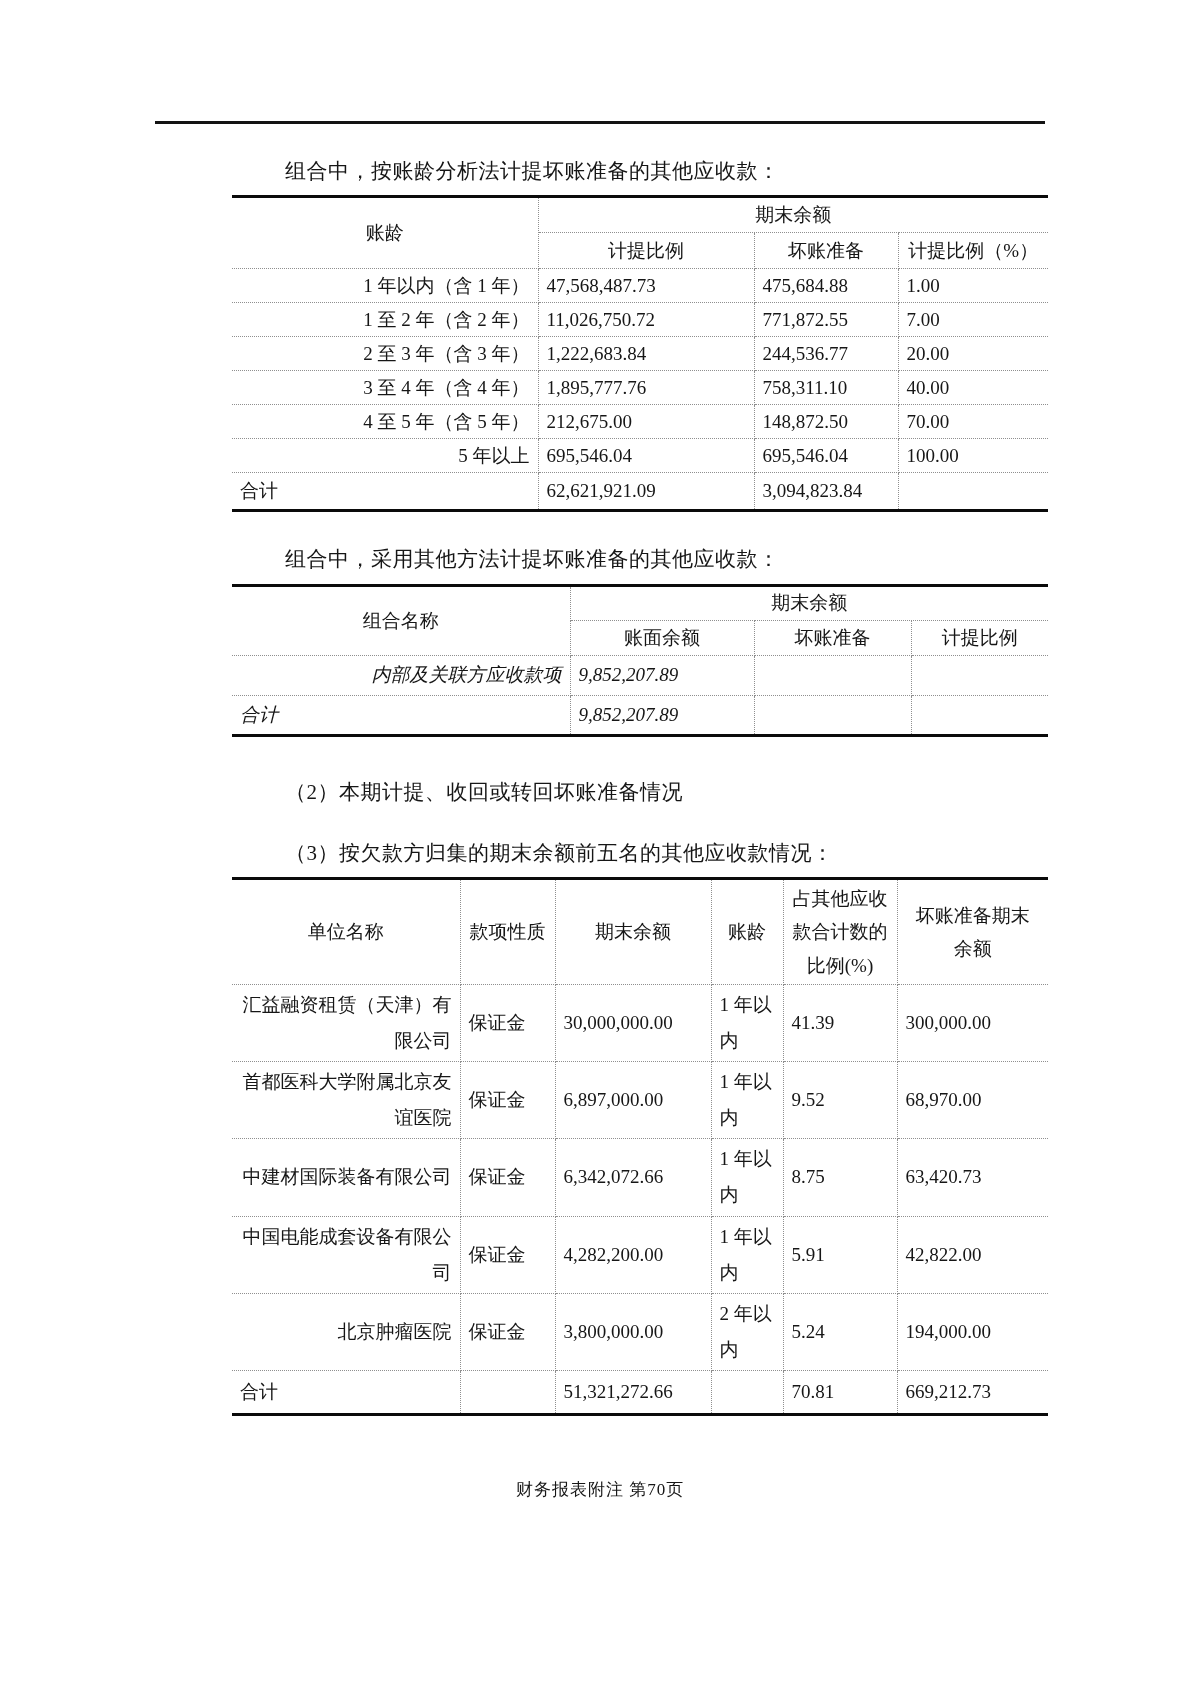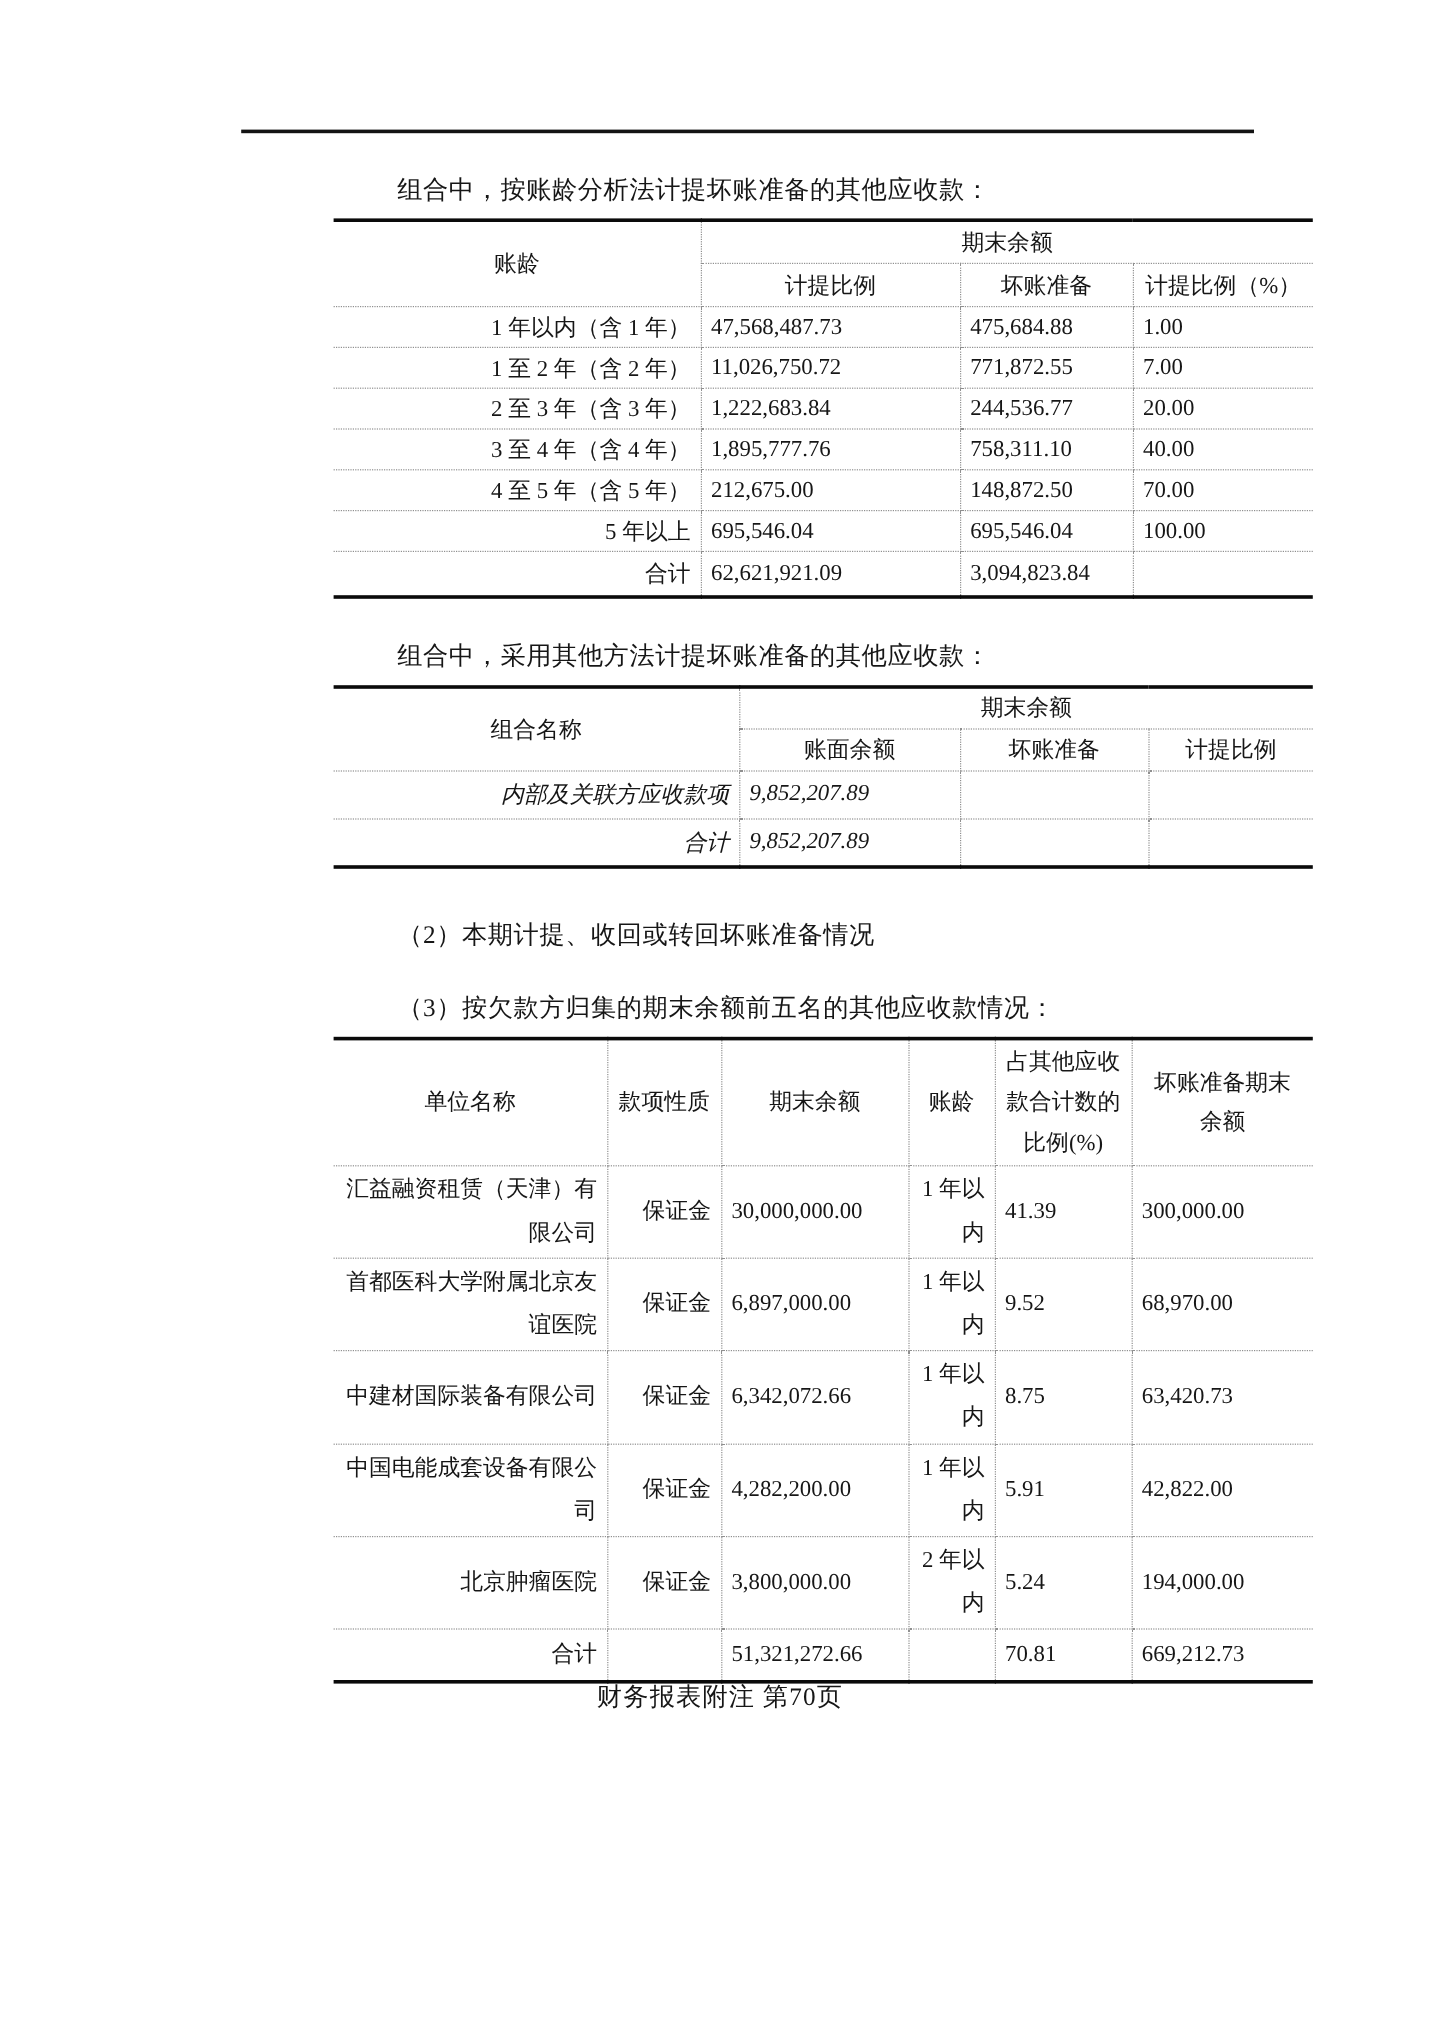--- a/index.html
+++ b/index.html
@@ -4,21 +4,21 @@
 <style>
   * { box-sizing: border-box; }
   html, body { margin: 0; padding: 0; }
   body {
     width: 1200px; height: 1696px;
     background: #ffffff;
     color: #161616;
     font-family: "Liberation Serif", "DejaVu Serif", serif;
     position: relative;
   }
-  .page { padding: 0 155px; margin-left: 46px; }
+  .page { padding: 13px 155px; }
   .top-rule { margin-top: 108px; border-top: 3px solid #131313; height: 0; }
 
   .intro {
     font-size: 21px; line-height: 1.3;
     margin: 34px 0 10px 130px;
     letter-spacing: 0.5px;
   }
   .para {
     font-size: 21px; line-height: 1.3;
     margin: 14px 0 0 130px;
@@ -40,42 +40,42 @@
     font-weight: normal;
     padding: 2px 8px;
     vertical-align: middle;
   }
   .tbl tr > *:first-child { border-left: none; }
   .tbl tr > *:last-child  { border-right: none; }
 
   .tbl th { text-align: center; }
   .lbl { text-align: right; padding-left: 9px; }
   .num { text-align: left; padding-right: 14px; }
-  .ctr { text-align: right; }
+  .ctr { text-align: left; }
   .wrap { white-space: pre-line; }
 
   
   .tbl1 th { height: 36px; }
   .tbl1 td { height: 34px; }
   .tbl1 tr.total td { height: 38px; }
 
   
   .tbl2 th { height: 35px; }
   .tbl2 td { height: 40px; font-style: italic; }
 
   
   .tbl3 th { height: 104px; line-height: 1.75; }
   .tbl3 td { height: 68px; line-height: 1.9; }
   .tbl3 tr.total td { height: 44px; line-height: 1.3; }
 
   .footer {
     position: absolute;
-    top: 1400px; left: 0; right: 0;
+    top: 1478px; left: 0; right: 0;
     text-align: center;
-    font-size: 21px;
+    font-size: 17px;
     letter-spacing: 1px;
   }
 </style>
 </head>
 <body>
 
 <div class="page">
 
   <div class="top-rule"></div>
 

